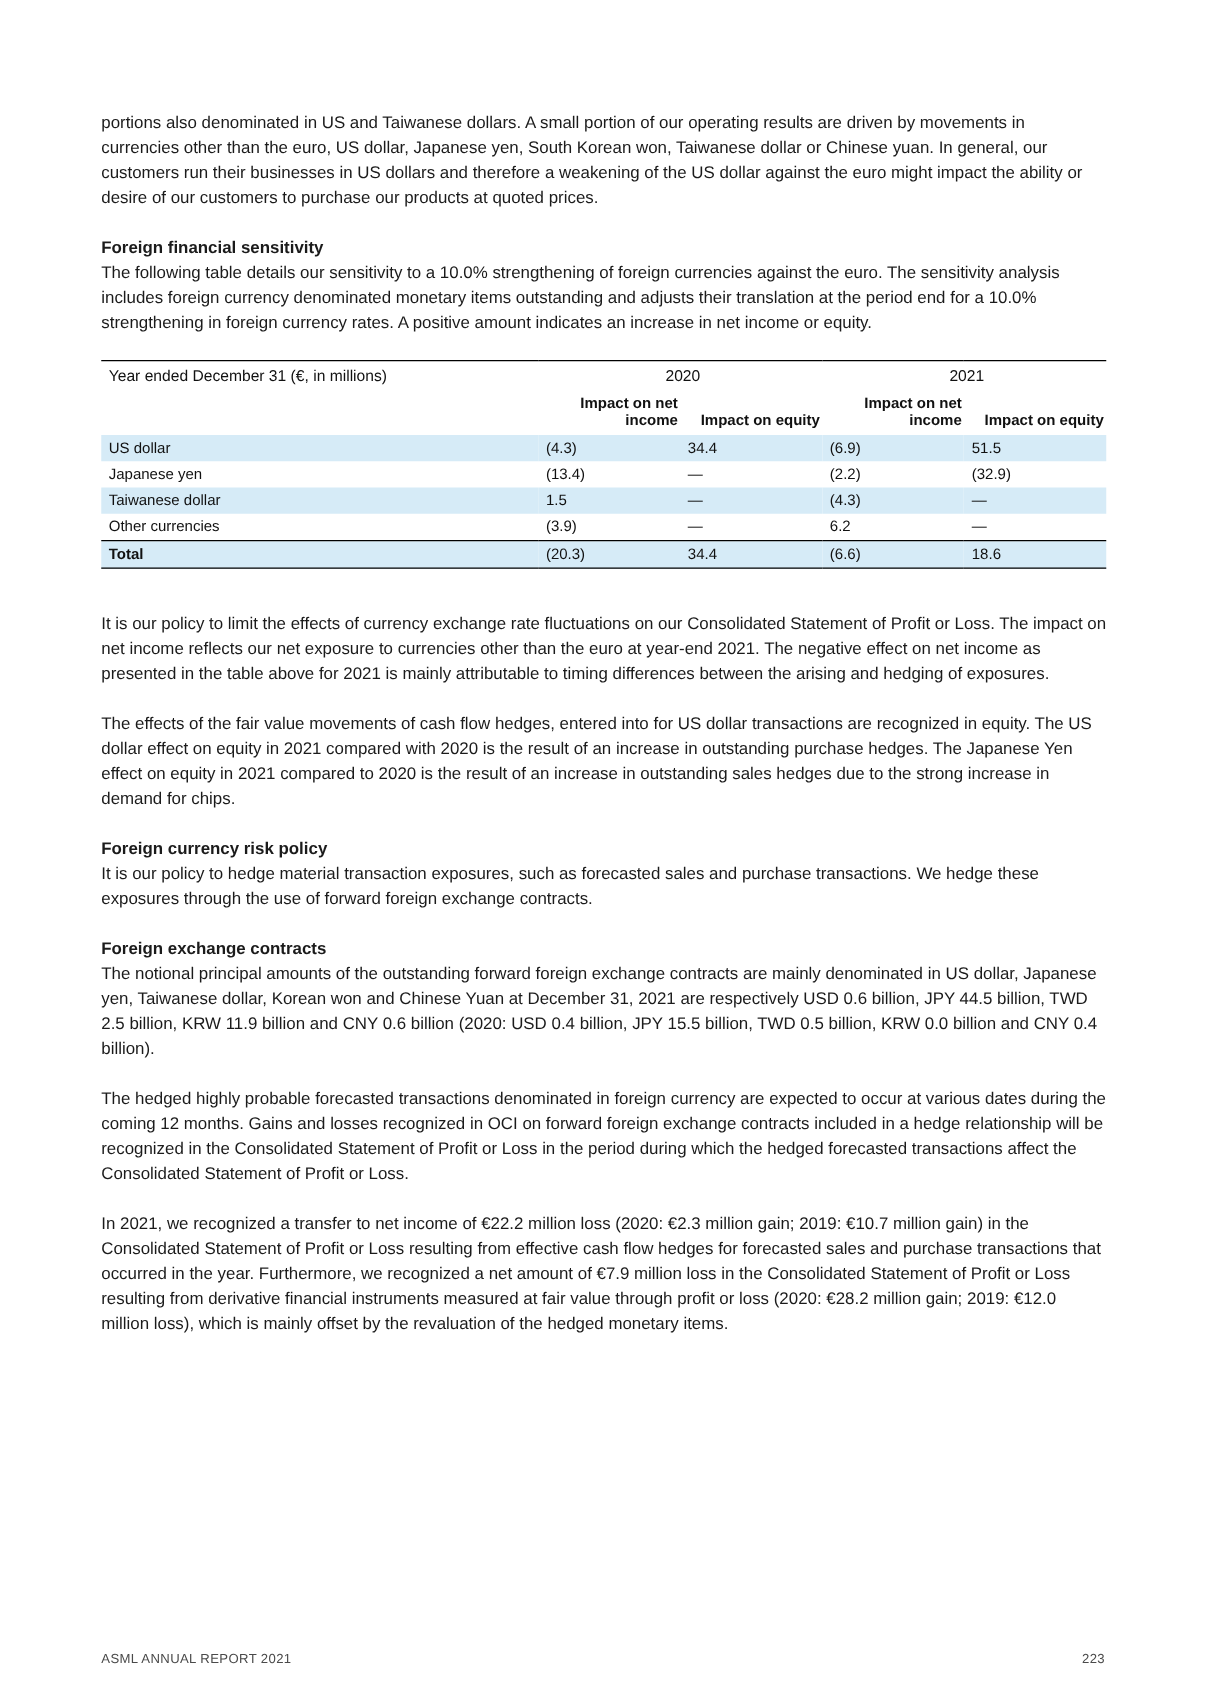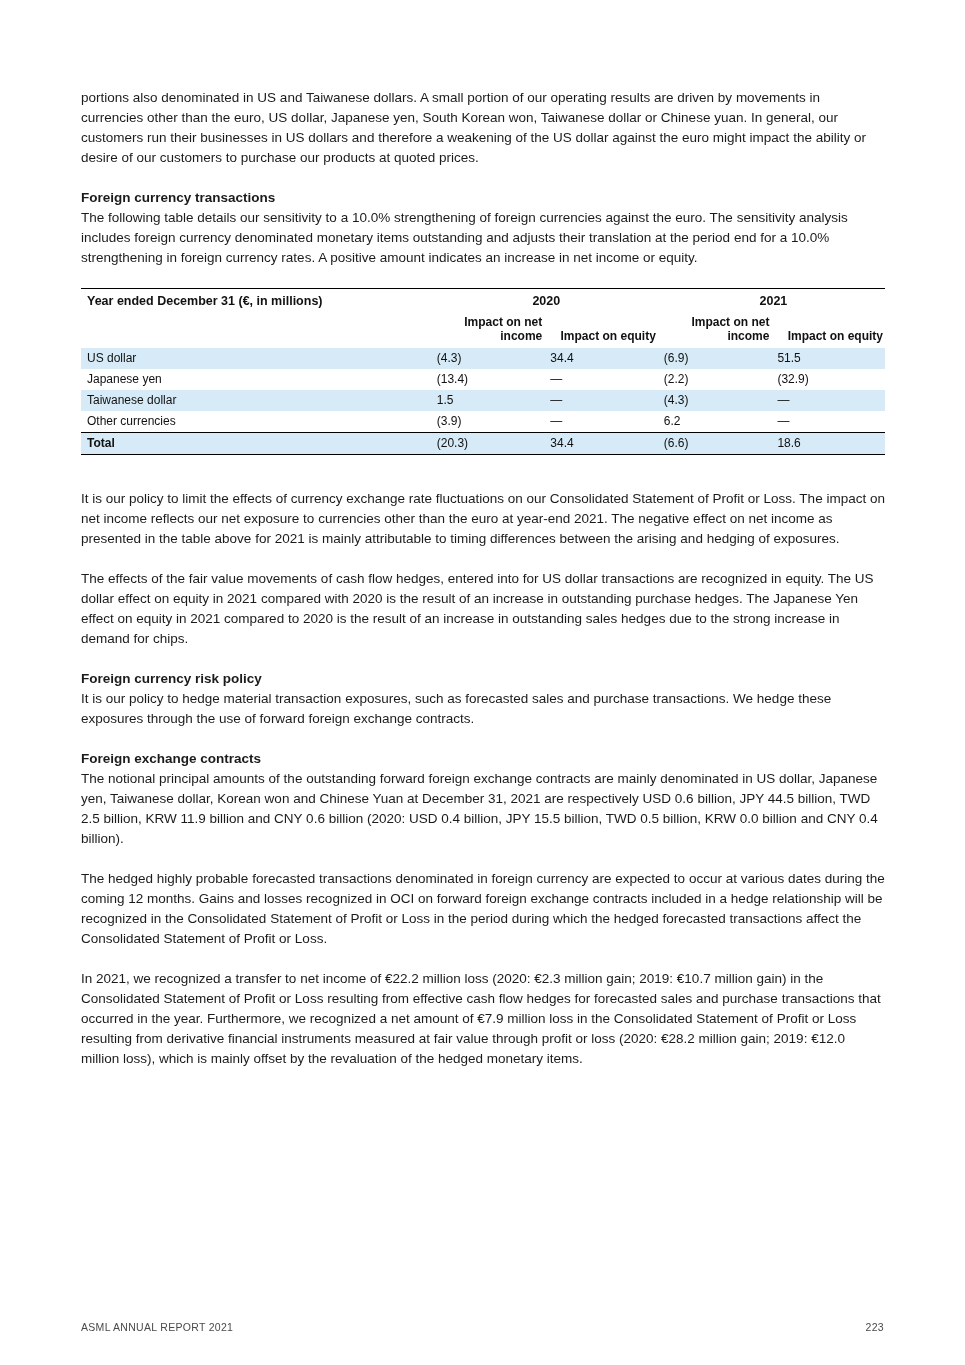--- a/index.html
+++ b/index.html
@@ -44,21 +44,21 @@
     line-height: 15px;
     margin: 0 0 34px 0;
     color: #111;
   }
   .fx-table th, .fx-table td {
     padding: 3px 2px 3px 6px;
     vertical-align: bottom;
   }
   .fx-table .caption-row th {
     border-top: 1.5px solid #000;
-    font-weight: bold;
+    font-weight: normal;
     font-size: 12.5px;
     text-align: left;
     padding-top: 5px;
     padding-bottom: 3px;
   }
   .fx-table .caption-row th.year { text-align: center; }
   .fx-table .subheader-row th {
     font-weight: bold;
     text-align: right;
     line-height: 14px;
@@ -92,21 +92,21 @@
 </style>
 </head>
 <body>
 
 <div class="page">
   <main class="content">
 
     <p class="body">portions also denominated in US and Taiwanese dollars. A small portion of our operating results are driven by movements in currencies other than the euro, US dollar, Japanese yen, South Korean won, Taiwanese dollar or Chinese yuan. In general, our customers run their businesses in US dollars and therefore a weakening of the US dollar against the euro might impact the ability or desire of our customers to purchase our products at quoted prices.</p>
 
     <section>
-      <h3 class="section-heading">Foreign currency transactions</h3>
+      <h3 class="section-heading">Foreign financial sensitivity</h3>
       <p class="body">The following table details our sensitivity to a 10.0% strengthening of foreign currencies against the euro. The sensitivity analysis includes foreign currency denominated monetary items outstanding and adjusts their translation at the period end for a 10.0% strengthening in foreign currency rates. A positive amount indicates an increase in net income or equity.</p>
     </section>
 
     <table class="fx-table">
       <colgroup>
         <col class="col-label">
           <col class="col-num">
           <col class="col-num">
           <col class="col-num">
           <col class="col-num">

